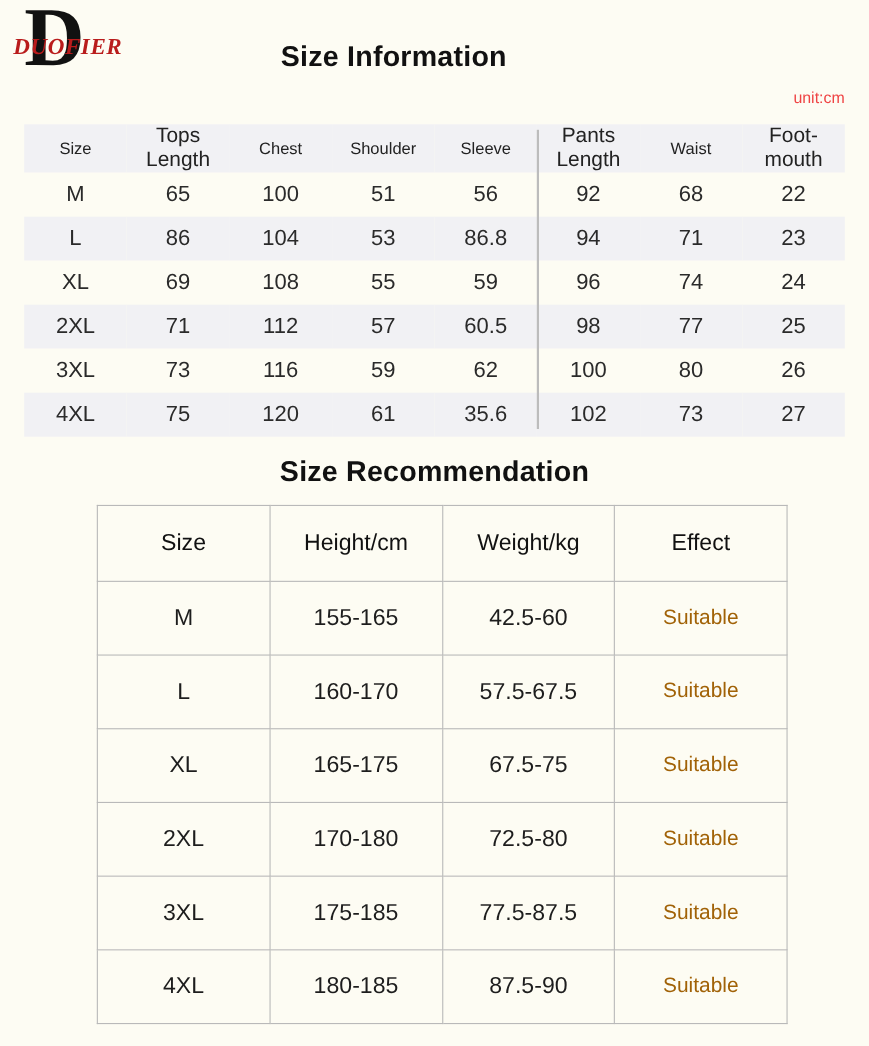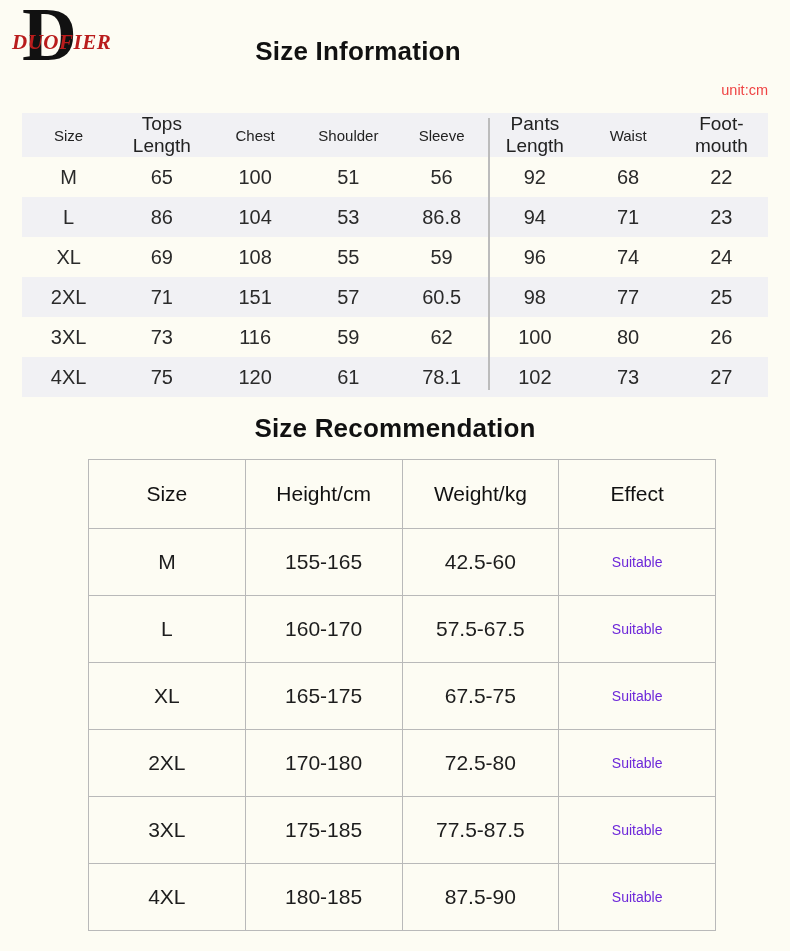--- a/index.html
+++ b/index.html
@@ -148,22 +148,22 @@
     height: 68px;
     font-size: 21px;
     color: #111;
   }
   table.t2 td {
     height: 66px;
     font-size: 21px;
     color: #1d1d1d;
   }
   table.t2 td.effect {
-    font-size: 14px;
-    color: #6d28d9;
+    font-size: 19px;
+    color: #a16207;
   }
 </style>
 </head>
 <body>
 
 <div class="logo">
   <span class="logo-d">D</span>
   <span class="logo-word">DUOFIER</span>
 </div>
 
@@ -213,21 +213,21 @@
           <td>108</td>
           <td>55</td>
           <td>59</td>
           <td>96</td>
           <td>74</td>
           <td>24</td>
         </tr>
         <tr class="row-odd">
           <td>2XL</td>
           <td>71</td>
-          <td>151</td>
+          <td>112</td>
           <td>57</td>
           <td>60.5</td>
           <td>98</td>
           <td>77</td>
           <td>25</td>
         </tr>
         <tr class="row-even">
           <td>3XL</td>
           <td>73</td>
           <td>116</td>
@@ -235,21 +235,21 @@
           <td>62</td>
           <td>100</td>
           <td>80</td>
           <td>26</td>
         </tr>
         <tr class="row-odd">
           <td>4XL</td>
           <td>75</td>
           <td>120</td>
           <td>61</td>
-          <td>78.1</td>
+          <td>35.6</td>
           <td>102</td>
           <td>73</td>
           <td>27</td>
         </tr>
       </tbody>
   </table>
 </div>
 
 <div class="title" id="title-size-recommendation">Size Recommendation</div>
 

